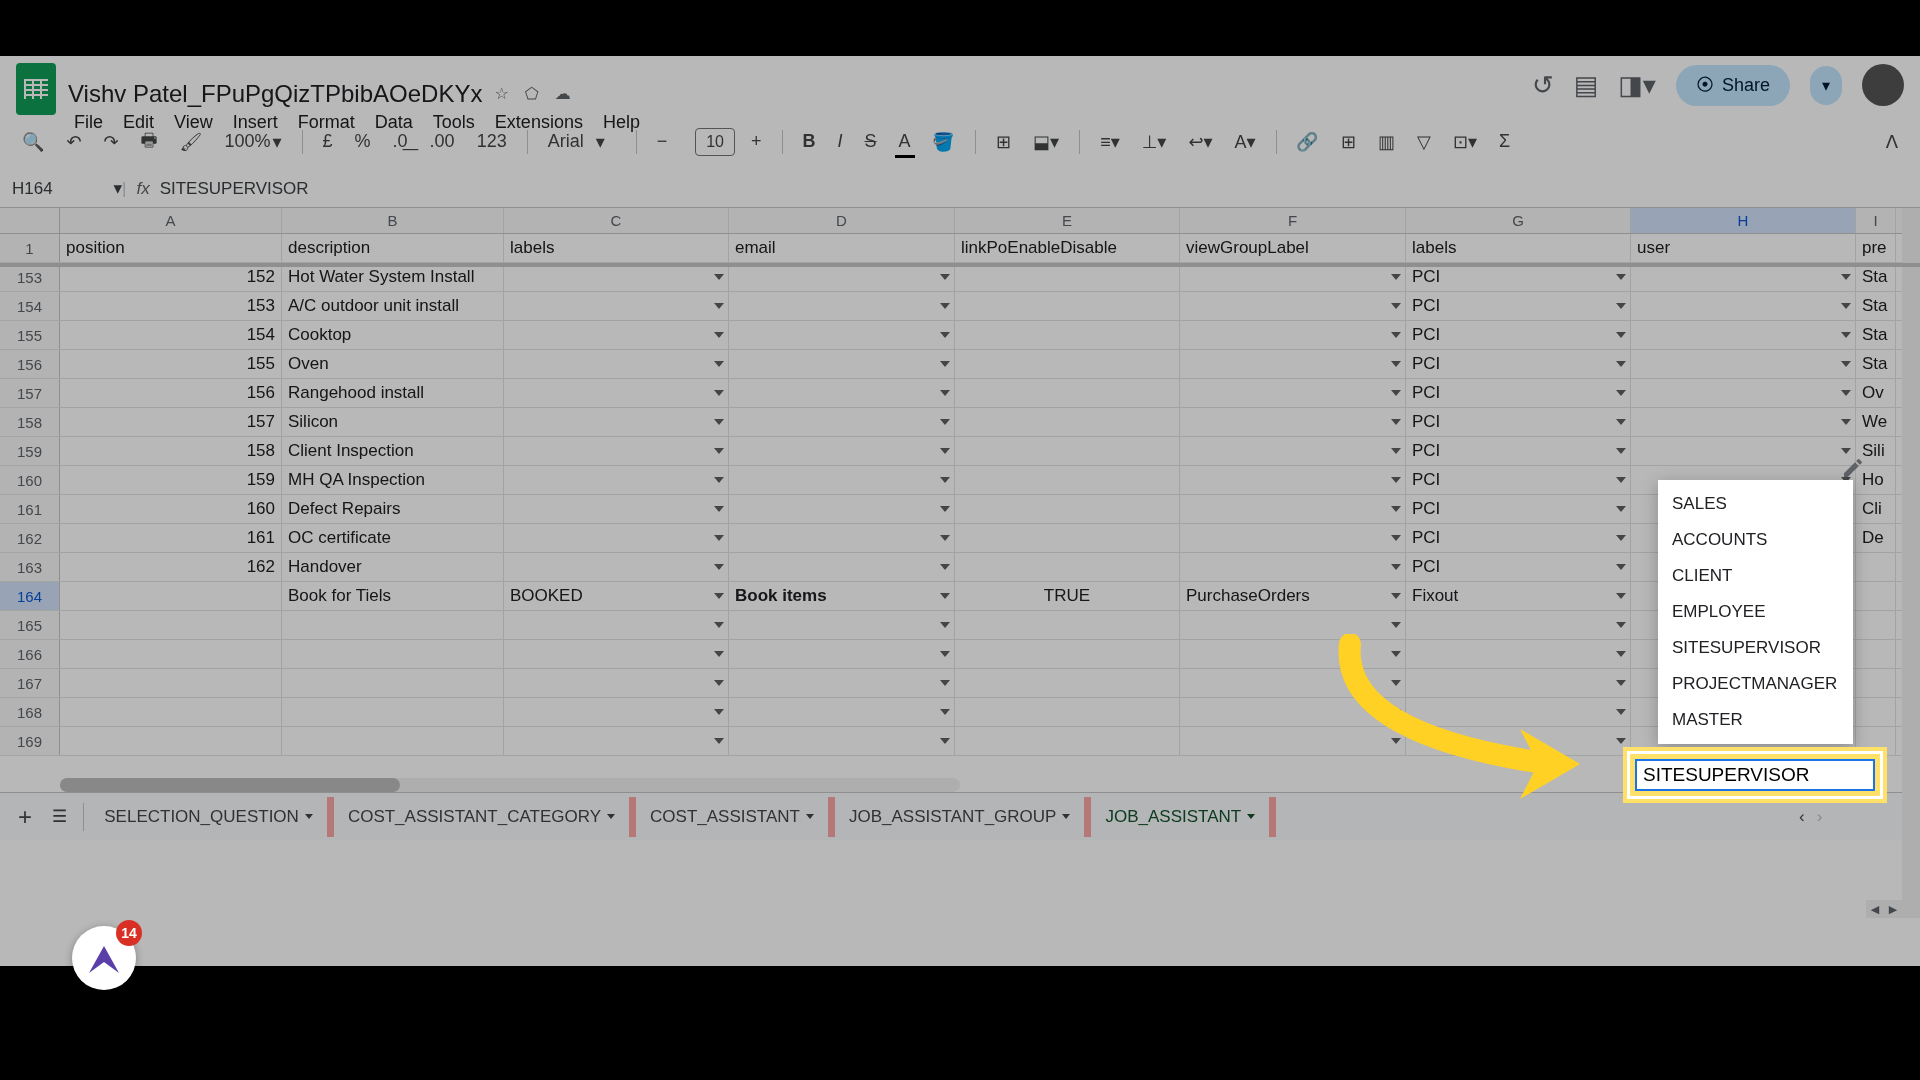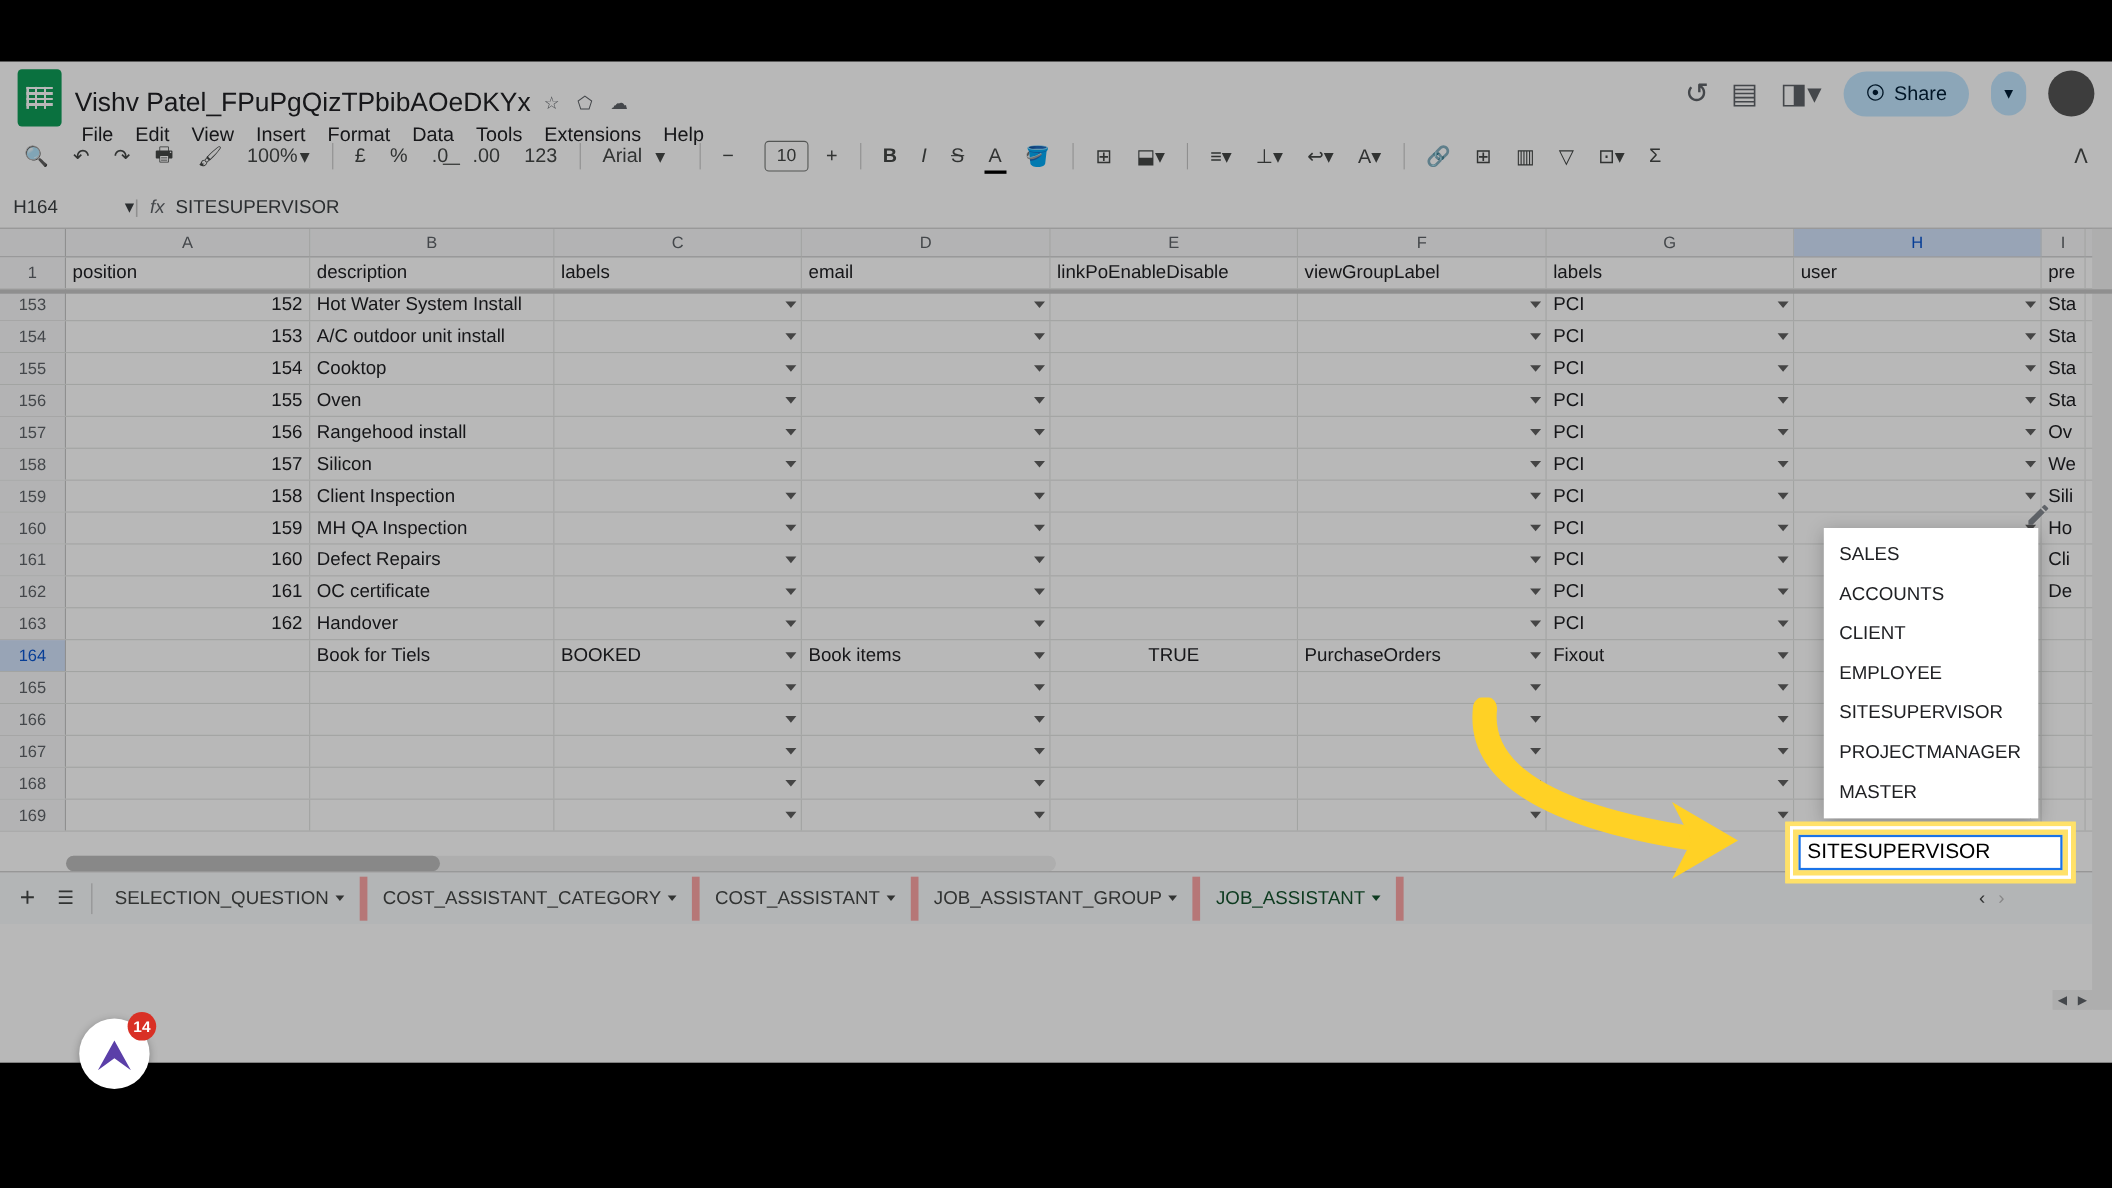--- a/index.html
+++ b/index.html
@@ -402,21 +402,21 @@
           <div class="cell" style="width: 225px;">
             <div class="dd-arrow"></div>
           </div>
           <div class="cell" style="width: 40px;"></div>
         </div>
         <div class="row">
           <div class="row-h selected">164</div>
           <div class="cell num" style="width: 222px;"></div>
           <div class="cell" style="width: 222px;">Book for Tiels</div>
           <div class="cell" style="width: 225px;">BOOKED<div class="dd-arrow"></div></div>
-          <div class="cell" style="width: 226px;">Book items<div class="dd-arrow"></div></div>
+          <div class="cell" style="width: 226px; font-weight: bold;">Book items<div class="dd-arrow"></div></div>
           <div class="cell center" style="width: 225px;">TRUE</div>
           <div class="cell" style="width: 226px;">PurchaseOrders<div class="dd-arrow"></div></div>
           <div class="cell" style="width: 225px;">Fixout<div class="dd-arrow"></div></div>
           <div class="cell" style="width: 225px;">
             <div class="dd-arrow"></div>
           </div>
           <div class="cell" style="width: 40px;"></div>
         </div>
         <div class="row">
           <div class="row-h">165</div>

